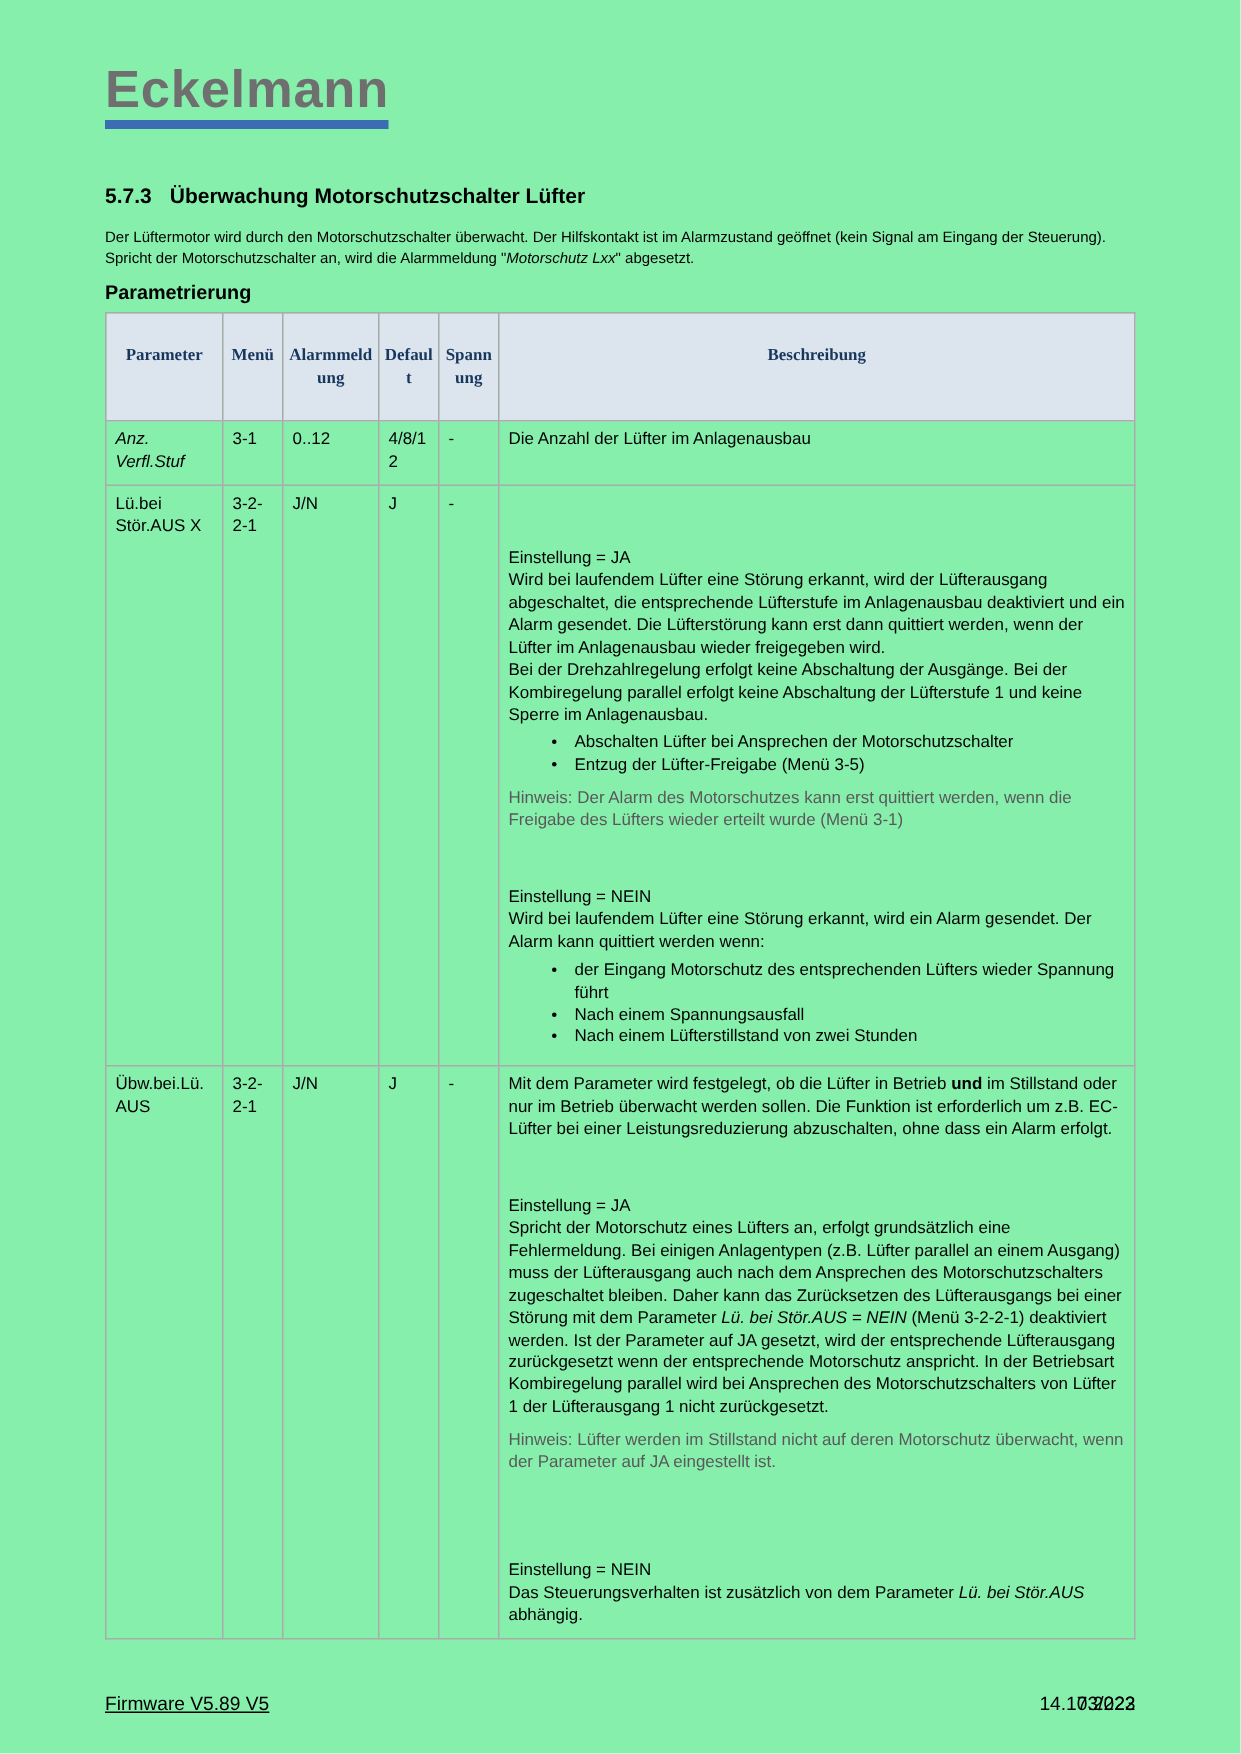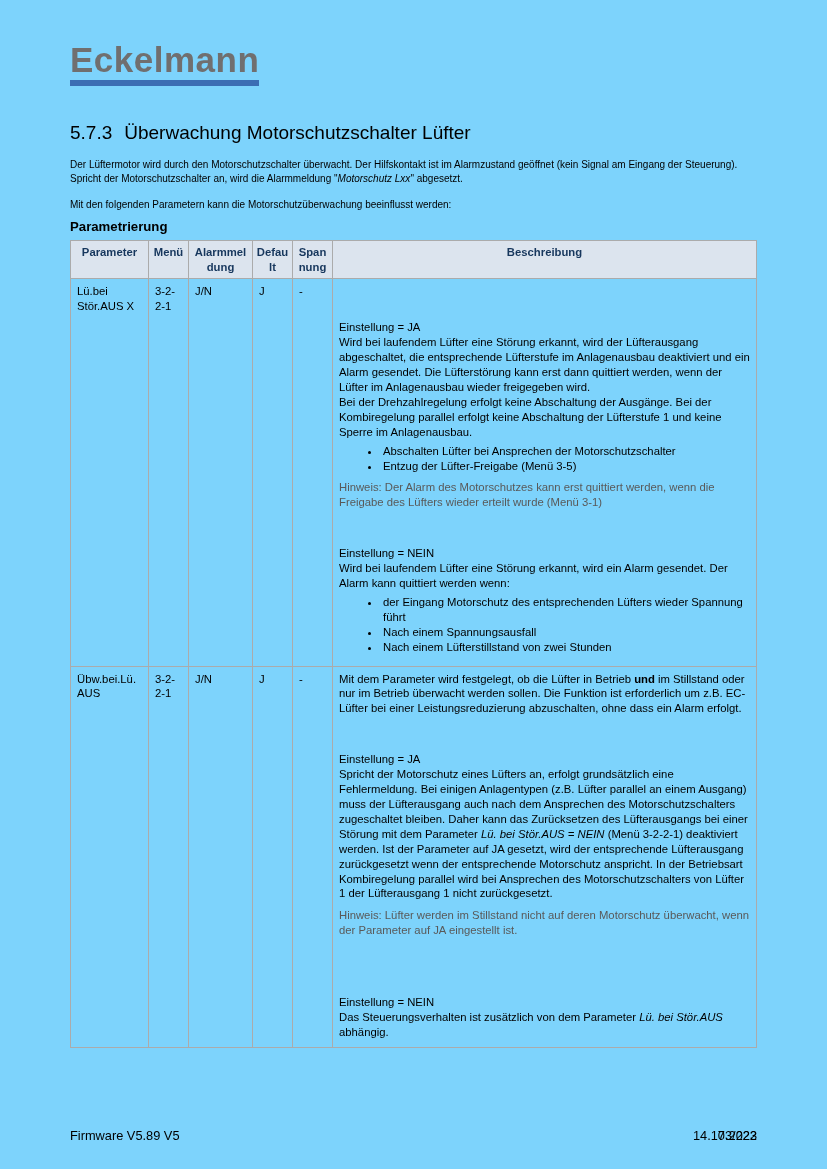--- a/index.html
+++ b/index.html
@@ -1,89 +1,88 @@
 <!DOCTYPE html>
 <html><head>
 <meta charset="utf-8">
 <style>
   * { margin: 0; padding: 0; box-sizing: border-box; }
   html, body { background: #ffffff; }
   body { font-family: "Liberation Sans", sans-serif; color: #000; }
   .page {
     width: 827px; height: 1169px;
-    position: relative; background: #7dd3fc; overflow: hidden;
+    position: relative; background: #86efac; overflow: hidden;
     margin: 0 auto;
   }
   .content { padding: 0 70px; }
 
   
   .logo-wrap { padding-top: 42px; }
   .logo-text {
     display: inline-block;
     font-size: 35px; font-weight: bold; color: #706f6f;
     letter-spacing: 0.5px; line-height: 1;
     border-bottom: 6px solid #3c6db3; padding-bottom: 3px;
   }
 
   
-  .heading { margin-top: 36px; font-size: 19px; font-weight: normal; color: #000; }
+  .heading { margin-top: 36px; font-size: 14px; font-weight: bold; color: #000; }
   .heading .h-num { margin-right: 12px; }
   .body-p { margin-top: 14px; font-size: 10px; line-height: 1.4; }
   .body-p .italic { font-style: italic; }
   .p2 { margin-top: 12px; }
   .table-title { margin-top: 7px; font-size: 13.2px; font-weight: bold; }
 
   
   table.param-table {
     width: 100%; margin-top: 6px;
     border-collapse: collapse;
     font-size: 11.3px; table-layout: fixed;
   }
   .param-table th {
     background: #dce4ee; color: #17375d;
     font-weight: bold; text-align: center; vertical-align: top;
-    border: 1px solid #ababab; padding: 4px 3px;
-    line-height: 1.3; overflow-wrap: anywhere;
+    border: 1px solid #ababab; padding: 21px 3px;
+    line-height: 1.3; overflow-wrap: anywhere; font-family: Liberation Serif, serif;
   }
   .param-table td {
     border: 1px solid #ababab; padding: 5px 6px 7px 6px;
     vertical-align: top; line-height: 1.32; overflow-wrap: anywhere;
     text-align: left;
   }
   td.italic { font-style: italic; }
   .desc p { margin: 0; }
   .desc .b { font-weight: normal; margin-top: 36px; }
   .desc .hint { color: #595959; margin: 7px 0; }
   .desc ul { margin: 4px 0; padding-left: 42px; }
   .desc li { padding-left: 2px; }
   .desc .spacer { height: 14px; }
   .desc .italic { font-style: italic; }
   .desc .bold { font-weight: bold; text-align: center; }
 
   
-  .footer { position: absolute; left: 70px; right: 70px; bottom: 26px; font-size: 12.8px; }
+  .footer { position: absolute; left: 70px; right: 70px; bottom: 26px; font-size: 12.8px; text-decoration: underline; }
   .footer .f-c { position: absolute; left: 0; right: 0; text-align: right; }
   .footer .f-r { position: absolute; right: 0; }
 </style>
 </head>
 <body>
 
 <div class="page">
   <div class="content">
 
     <div class="logo-wrap">
       <span class="logo-text">Eckelmann</span>
     </div>
 
     <h1 class="heading">
       <span class="h-num">5.7.3</span><span>Überwachung Motorschutzschalter Lüfter</span>
     </h1>
 
     <p class="body-p"><span>Der Lüftermotor wird durch den Motorschutzschalter überwacht. Der Hilfskontakt ist im Alarmzustand geöffnet (kein Signal am Eingang der Steuerung). Spricht der Motorschutzschalter an, wird die Alarmmeldung "</span><span class="italic">Motorschutz Lxx</span><span>" abgesetzt.</span></p>
-    <p class="body-p p2">Mit den folgenden Parametern kann die Motorschutzüberwachung beeinflusst werden:</p>
 
     <p class="table-title">Parametrierung</p>
 
     <table class="param-table">
       <colgroup>
         <col style="width:78px">
           <col style="width:40px">
           <col style="width:64px">
         <col style="width:40px">
           <col style="width:40px">
@@ -93,20 +92,30 @@
         <tr>
           <th>Parameter</th>
           <th>Menü</th>
           <th>Alarmmeldung</th>
           <th>Default</th>
           <th>Spannung</th>
           <th>Beschreibung</th>
         </tr>
       </thead>
       <tbody>
+          <tr>
+            <td class="italic">Anz. Verfl.Stuf</td>
+            <td>3-1</td>
+            <td>0..12</td>
+            <td>4/8/12</td>
+            <td>-</td>
+            <td class="desc">
+              <p><span>Die Anzahl der Lüfter im Anlagenausbau</span></p>
+            </td>
+          </tr>
           <tr>
             <td>Lü.bei Stör.AUS X</td>
             <td>3-2-2-1</td>
             <td>J/N</td>
             <td>J</td>
             <td>-</td>
             <td class="desc">
               <p class="b">Einstellung = JA</p>
               <p><span>Wird bei laufendem Lüfter eine Störung erkannt, wird der Lüfterausgang abgeschaltet, die entsprechende Lüfterstufe im Anlagenausbau deaktiviert und ein Alarm gesendet. Die Lüfterstörung kann erst dann quittiert werden, wenn der Lüfter im Anlagenausbau wieder freigegeben wird.</span></p>
               <p><span>Bei der Drehzahlregelung erfolgt keine Abschaltung der Ausgänge. Bei der Kombiregelung parallel erfolgt keine Abschaltung der Lüfterstufe 1 und keine Sperre im Anlagenausbau.</span></p>

